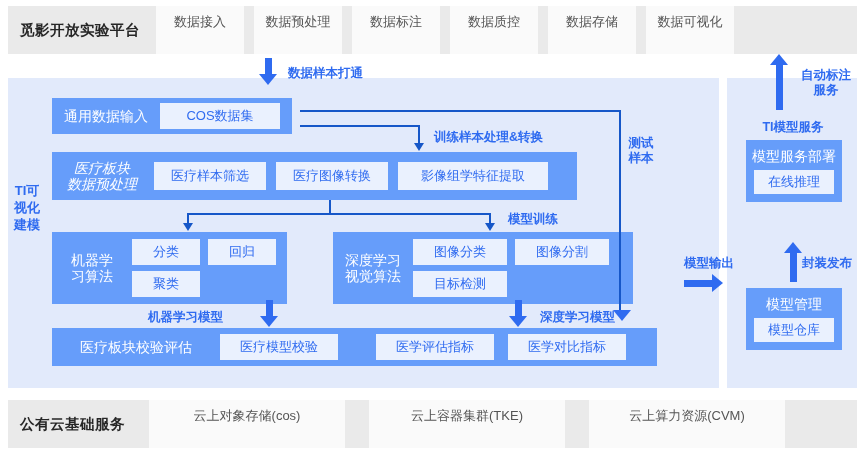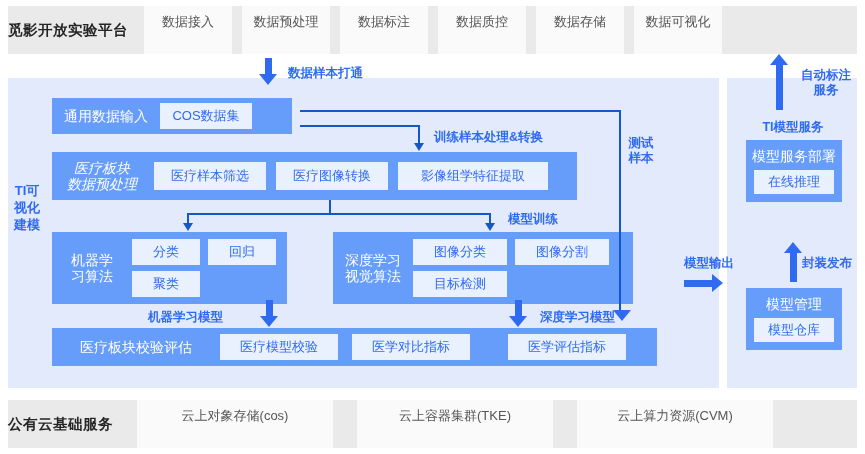--- a/index.html
+++ b/index.html
@@ -3,21 +3,21 @@
 <meta charset="utf-8">
 <style>
   html,body{margin:0;padding:0;background:#ffffff;}
   body{width:865px;height:454px;font-family:"Liberation Sans","DejaVu Sans",sans-serif;overflow:hidden;}
   .stage{position:relative;width:865px;height:454px;}
 
   
   .greybar{position:absolute;left:8px;width:849px;height:48px;background:#eaeaea;display:flex;align-items:center;}
   .greybar.top{top:6px;}
   .greybar.bottom{top:400px;}
-  .bar-title{font-size:14.5px;font-weight:bold;color:#262626;white-space:nowrap;letter-spacing:.5px;}
+  .bar-title{font-size:14.5px;font-weight:bold;color:#262626;padding-left:12px;white-space:nowrap;letter-spacing:.5px;}
   .chips{display:flex;align-items:center;gap:10px;margin-left:16px;}
   .chip{background:#fafafa;color:#555;font-size:13px;height:48px;line-height:32px;text-align:center;white-space:nowrap;}
   .greybar.top .chip{width:88px;}
   .greybar.bottom .chip{width:196px;font-size:13px;}
 
   
   .panel{position:absolute;left:8px;top:78px;width:711px;height:310px;background:#e2eafb;}
   .side-label{position:absolute;left:14px;top:182px;width:26px;font-size:13px;font-weight:bold;color:#2f6bf0;line-height:17px;text-align:center;}
 
   
@@ -58,21 +58,21 @@
       <div class="chip">数据存储</div>
       <div class="chip">数据可视化</div>
     </div>
   </div>
 
   <div class="panel"></div>
   <div class="side-label">TI可视化建模</div>
 
   <div class="bluebox" style="left:52px;top:98px;width:240px;height:36px;">
     <div class="grouplabel" style="width:108px;">通用数据输入</div>
-    <div class="tile" style="width:92px;height:26px;">COS数据集</div>
+    <div class="tile" style="width:120px;height:26px;">COS数据集</div>
   </div>
 
   <div class="bluebox" style="left:52px;top:152px;width:525px;height:48px;">
     <div class="grouplabel" style="width:100px;font-style:italic;">
       <div>医疗板块</div>
       <div>数据预处理</div>
     </div>
     <div class="tile" style="width:112px;height:28px;margin-left:2px;">医疗样本筛选</div>
     <div class="tile" style="width:112px;height:28px;margin-left:10px;">医疗图像转换</div>
     <div class="tile" style="width:150px;height:28px;margin-left:10px;">影像组学特征提取</div>
@@ -98,22 +98,22 @@
     <div style="position:relative;width:215px;height:72px;">
       <div class="tile" style="position:absolute;left:0px;top:7px;width:94px;height:26px;">图像分类</div>
       <div class="tile" style="position:absolute;left:102px;top:7px;width:94px;height:26px;">图像分割</div>
       <div class="tile" style="position:absolute;left:0px;top:39px;width:94px;height:26px;">目标检测</div>
     </div>
   </div>
 
   <div class="bluebox" style="left:52px;top:328px;width:605px;height:38px;">
     <div class="grouplabel" style="width:168px;">医疗板块校验评估</div>
     <div class="tile" style="width:118px;height:26px;margin-left:0px;">医疗模型校验</div>
+    <div class="tile" style="width:118px;height:26px;margin-left:38px;">医学评估指标</div>
     <div class="tile" style="width:118px;height:26px;margin-left:14px;">医学对比指标</div>
-    <div class="tile" style="width:118px;height:26px;margin-left:38px;">医学评估指标</div>
   </div>
 
   <div class="rightcol"></div>
 
   <div class="caption ctr" style="left:738px;top:120px;width:110px;">TI模型服务</div>
 
   <div class="bluebox" style="left:746px;top:140px;width:96px;height:62px;flex-direction:column;justify-content:center;">
     <div class="grouplabel">模型服务部署</div>
     <div class="tile" style="width:80px;height:24px;margin-top:6px;">在线推理</div>
   </div>

